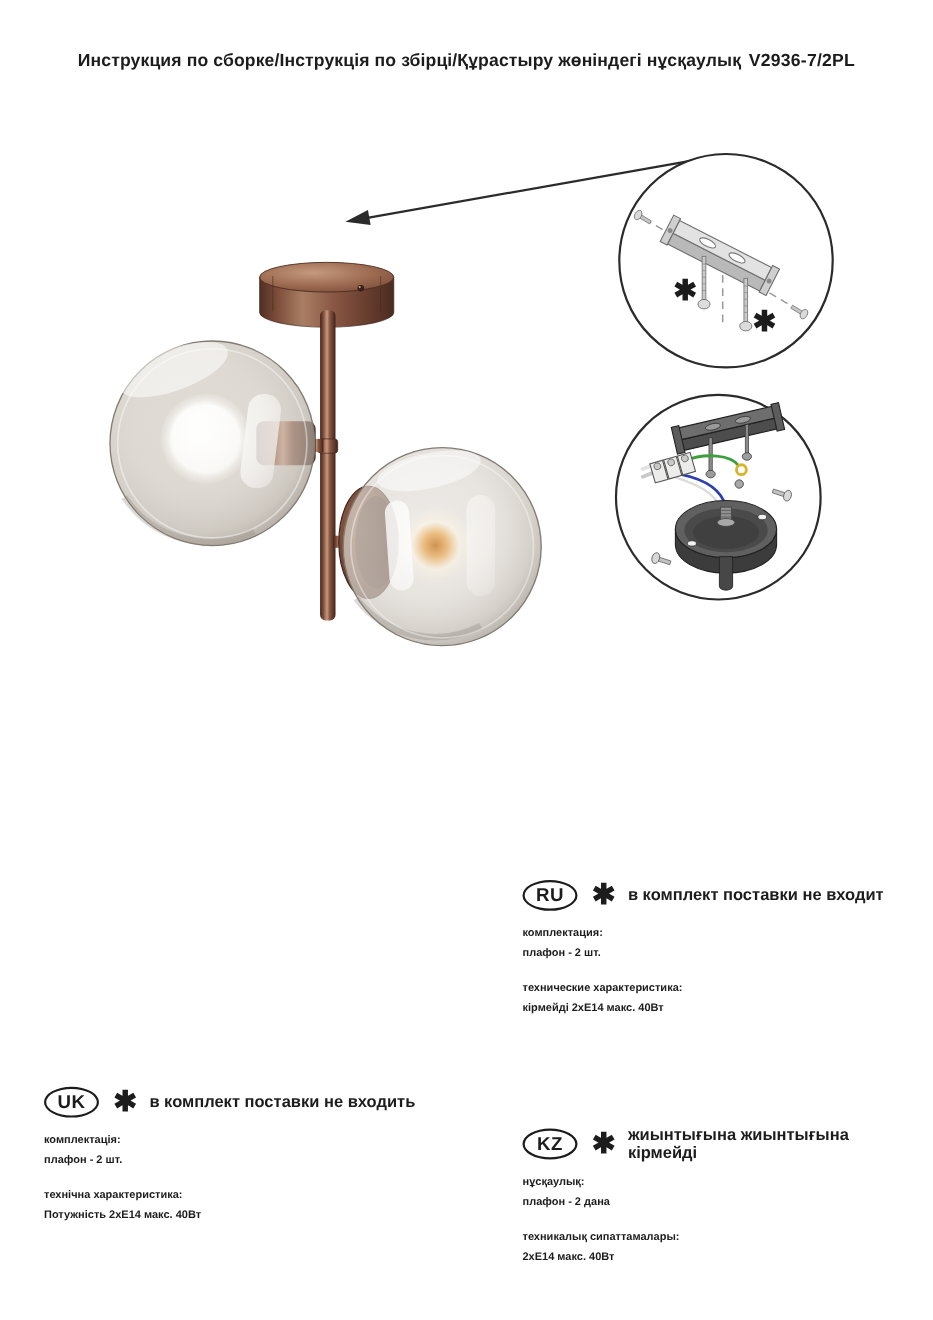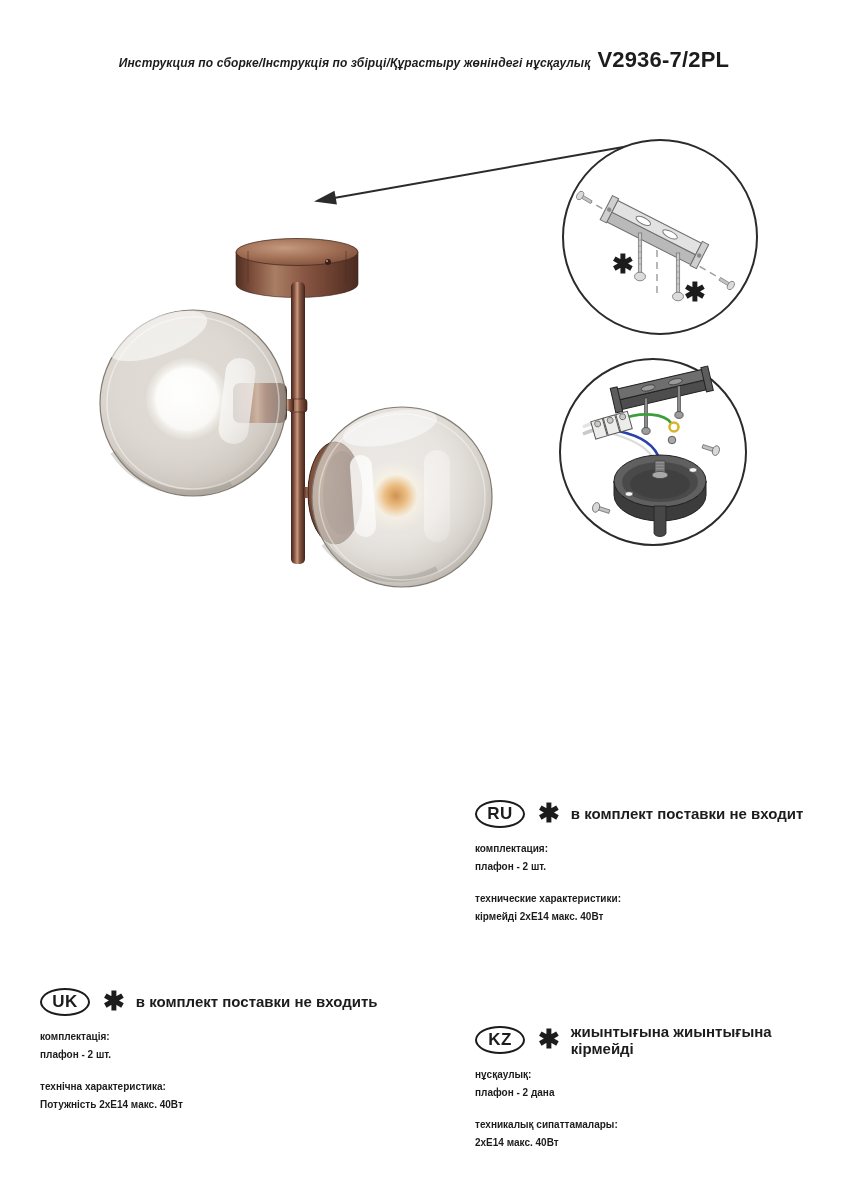--- a/index.html
+++ b/index.html
@@ -6,22 +6,22 @@
   .page{
     position:relative;width:848px;height:1200px;background:#ffffff;
     font-family:"Liberation Sans", sans-serif;color:#1c1c1c;overflow:hidden;
   }
   
   .title-row{
     position:absolute;left:0;right:0;top:47px;
     display:flex;justify-content:center;align-items:baseline;
     white-space:nowrap;font-weight:700;
   }
-  .title-main{font-size:12px;letter-spacing:0.1px;font-style:italic;}
-  .title-model{font-size:22px;margin-left:7px;letter-spacing:0.2px;}
+  .title-main{font-size:16px;letter-spacing:0.1px;}
+  .title-model{font-size:16px;margin-left:7px;letter-spacing:0.2px;}
   
   .illustration{position:absolute;left:0;top:0;width:848px;height:700px;}
   svg text.star-svg{font-family:"Liberation Sans", sans-serif;font-weight:700;}
   
   .section{position:absolute;font-weight:700;}
   .sec-ru{left:475px;top:799px;width:340px;}
   .sec-uk{left:40px;top:987px;width:400px;}
   .sec-kz{left:475px;top:987px;width:360px;margin-top:38px;}
   .badge-row{display:flex;align-items:center;height:29px;}
   .badge{
@@ -238,21 +238,21 @@
     <div class="badge-row">
       <span class="badge">RU</span>
       <span class="star">✱</span>
       <span class="note">в комплект поставки не входит</span>
     </div>
     <div class="para">
       <div>комплектация:</div>
       <div>плафон - 2 шт.</div>
     </div>
     <div class="para second">
-      <div>технические характеристики:</div>
+      <div>технические характеристика:</div>
       <div>кірмейді 2хЕ14 макс. 40Вт</div>
     </div>
   </div>
 
   <div class="section sec-uk">
     <div class="badge-row">
       <span class="badge">UK</span>
       <span class="star">✱</span>
       <span class="note">в комплект поставки не входить</span>
     </div>

